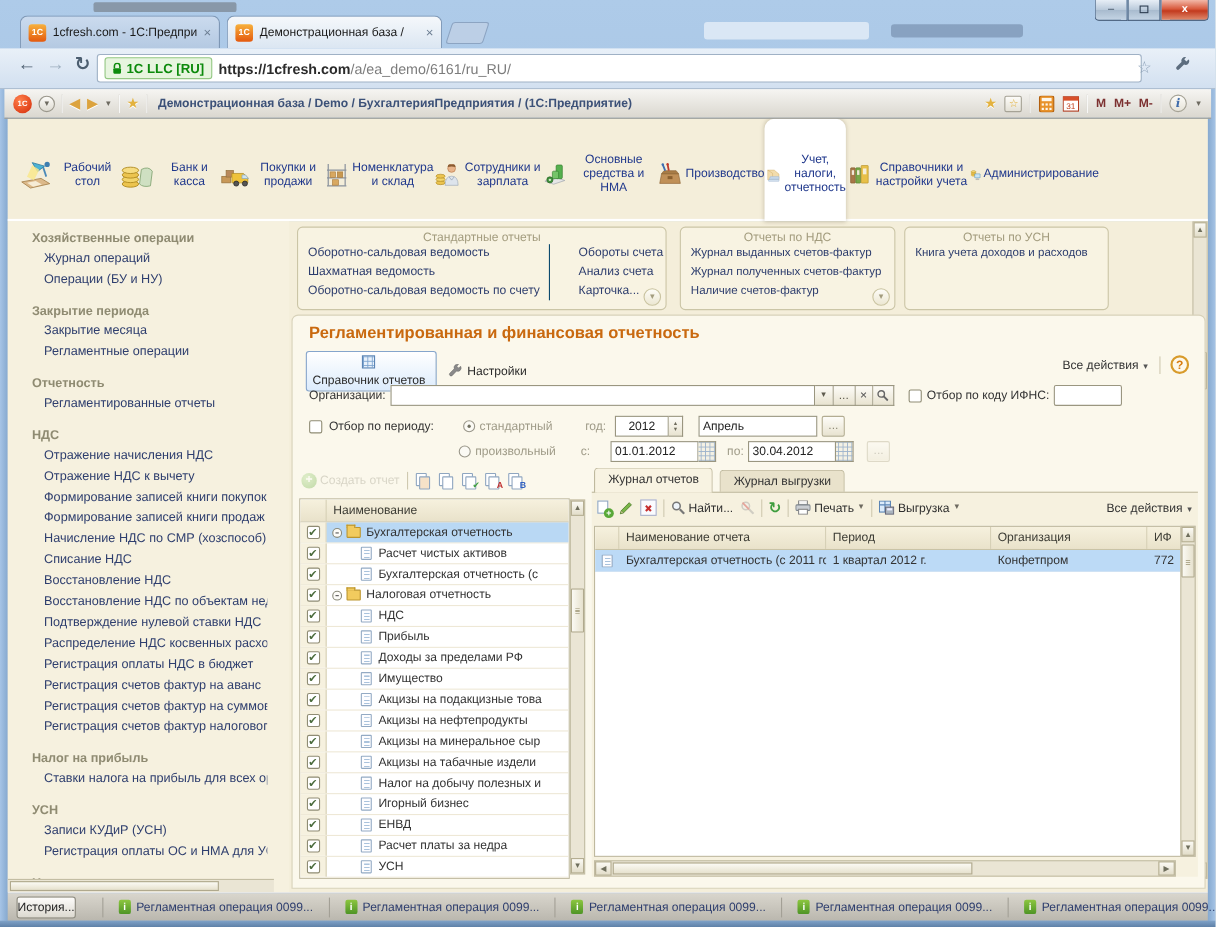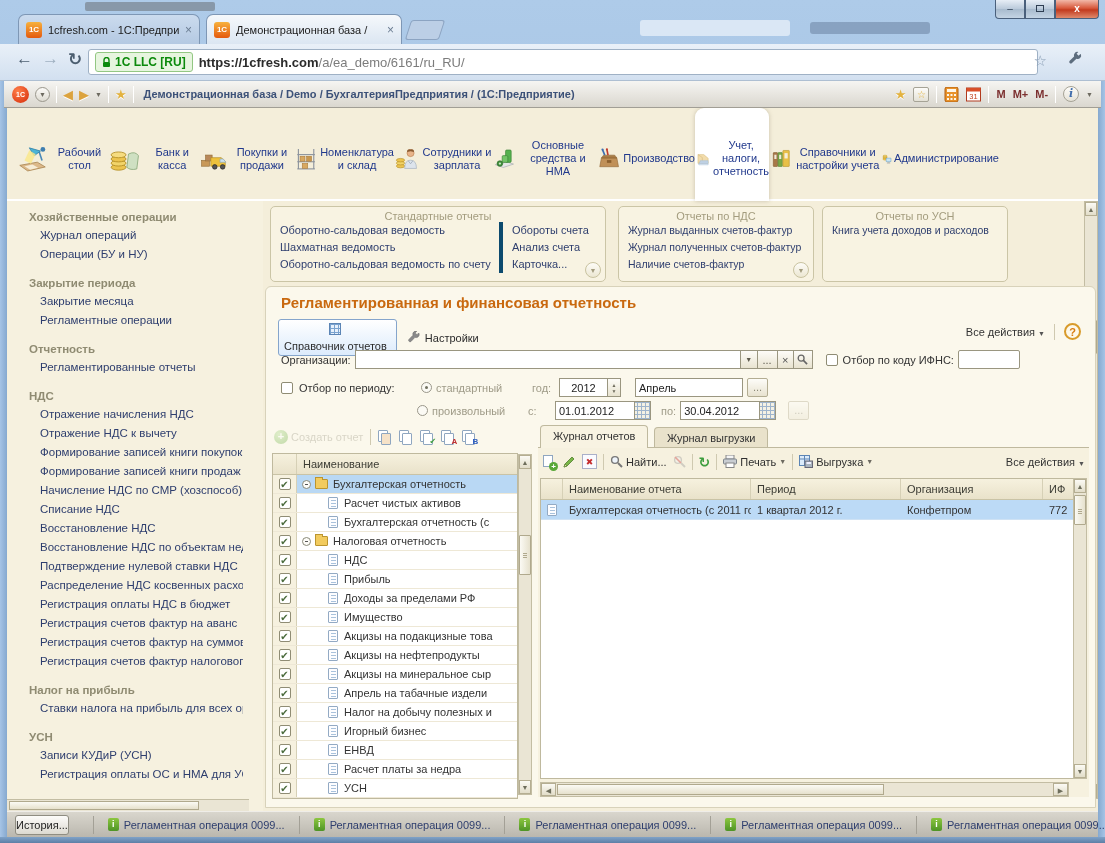--- a/index.html
+++ b/index.html
@@ -75,21 +75,21 @@
 .sthumb { position:absolute; left:0; right:0; background:linear-gradient(90deg,#fbfaf4,#e6e1cd); border:1px solid #b0a98d; border-radius:1px; }
 .grip { position:absolute; left:3px; right:3px; top:45%; height:5px; background:repeating-linear-gradient(#b0a98d 0 1px,transparent 1px 2px); }
 .sb-hscroll { position:absolute; left:0; bottom:0; height:12px; width:242px; background:#eae5d4; border-top:1px solid #c3bda3; }
 .sb-hthumb { position:absolute; left:2px; top:1px; height:9px; width:190px; background:linear-gradient(#fbfaf4,#e6e1cd); border:1px solid #b0a98d; }
 
 
 .rpanel { position:absolute; top:5px; height:76px; border:1px solid #cbc5a6; border-radius:5px; background:#f8f3e2; }
 .rp-title { text-align:center; color:#a39c7e; padding-top:3px; font-size:11px; }
 .rp-link { color:#2e3e6e; font-size:11px; line-height:17px; padding:0 9px; white-space:nowrap; overflow:hidden; cursor:default; }
 .rp-cols { display:flex; }
-.rp-col2 { border-left:4px solid #0c4a6e; }
+.rp-col2 { border-left:1px solid #0c4a6e;padding-left:17px; }
 .rp-more { position:absolute; right:4px; bottom:3px; width:16px; height:16px; border:1px solid #c9c3a0; border-radius:50%; background:linear-gradient(#fdfcf7,#ece7d2); color:#a39c7e; font-size:7px; text-align:center; line-height:15px; }
 
 
 .main-panel { position:absolute; left:258px; top:85px; right:2px; bottom:3px; background:#fbf8ec; border:1px solid #d8d2ba; border-radius:6px 6px 0 0; }
 .mp-title { position:absolute; left:15px; top:7px; font-size:15px; font-weight:bold; color:#c9690f; }
 .mp-cmdbar { position:absolute; left:12px; top:32px; display:flex; align-items:center; gap:10px; }
 .btn-dir { display:flex; align-items:center; gap:5px; border:1px solid #85a5cc; border-radius:3px; padding:3px 9px 3px 5px; background:linear-gradient(#ffffff,#dcebfc); color:#2b2b2b;flex-direction:column; }
 .gridic { width:12px; height:12px; border:1px solid #5c85b5; background-color:#e8f1fb;
   background-image:linear-gradient(#7ba3cf 1px,transparent 1px),linear-gradient(90deg,#7ba3cf 1px,transparent 1px); background-size:4px 4px; }
 .btn-flat { display:flex; align-items:center; gap:4px; color:#2b2b2b; }
@@ -682,21 +682,21 @@
               <span>Акцизы на минеральное сыр</span>
             </div>
         </div>
         <div class="trow">
           <div class="c1">
               <span class="cb checked">✔</span>
             </div>
           <div class="c2">
               <span class="indent1"></span>
               <span class="page"></span>
-              <span>Апрель на табачные издели</span>
+              <span>Акцизы на табачные издели</span>
             </div>
         </div>
         <div class="trow">
           <div class="c1">
               <span class="cb checked">✔</span>
             </div>
           <div class="c2">
               <span class="indent1"></span>
               <span class="page"></span>
               <span>Налог на добычу полезных и</span>

